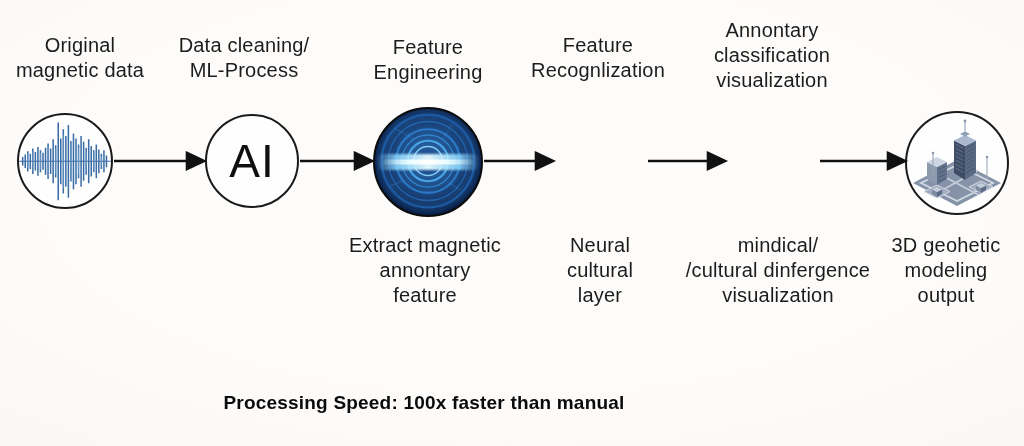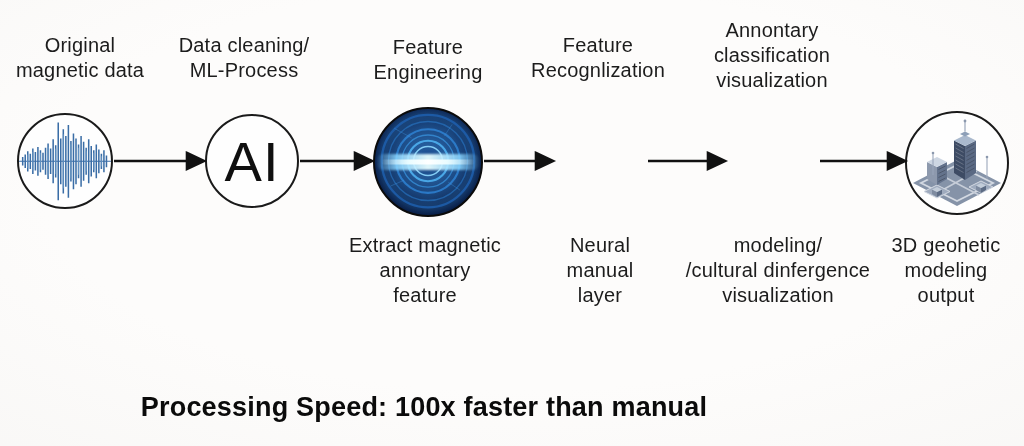--- a/index.html
+++ b/index.html
@@ -10,21 +10,21 @@
   }
   .toplabel, .caption {
     position:absolute; text-align:center; font-size:20px; line-height:25px;
     white-space:pre-line; color:#1c1c1c; letter-spacing:.2px;
   }
   .node-circle {
     position:absolute; border-radius:50%; background:#fefefe;
     border:2.4px solid #1a1a1a; box-sizing:border-box;
     display:flex; align-items:center; justify-content:center; overflow:hidden;
   }
-  .circle-text { font-size:56px; color:#0f0f0f; letter-spacing:1px; }
+  .circle-text { font-size:46px; color:#0f0f0f; letter-spacing:1px; }
   .waveform { width:100%; height:92%; }
   .radar-circle {
     position:absolute; border-radius:50%; box-sizing:border-box; overflow:hidden;
     border:2.6px solid #0b0b0b;
     background: radial-gradient(circle at 50% 46%, #1d4f94 0%, #12366f 40%, #081d46 72%, #041027 100%);
   }
   .radar-rings { position:absolute; inset:0; width:100%; height:100%;
     filter: drop-shadow(0 0 4px rgba(90,190,255,.75)); }
   .radar-beam {
     position:absolute; left:1%; right:1%; top:50%; height:16px; transform:translateY(-50%);
@@ -34,21 +34,21 @@
   }
   .radar-beam-core {
     position:absolute; left:6%; right:6%; top:50%; height:5px; transform:translateY(-50%);
     border-radius:3px;
     background:linear-gradient(90deg, rgba(180,235,255,0) 0%, #eafcff 30%, #ffffff 50%,
       #eafcff 70%, rgba(180,235,255,0) 100%);
   }
   .arrows { position:absolute; left:0; top:0; pointer-events:none; }
   .footer-text {
     position:absolute; left:0; top:392px; width:848px; text-align:center;
-    font-size:27px; font-weight:bold; color:#0b0b0b; letter-spacing:.2px;
+    font-size:19px; font-weight:bold; color:#0b0b0b; letter-spacing:.2px;
   }
   .cityicon { width:100%; height:100%; }
 </style>
 </head>
 <body>
 
 <div class="canvas">
 
   <div class="toplabel" style="left:154px;width:180px;top:33px">Data cleaning/
 ML-Process</div>
@@ -146,23 +146,23 @@
     <g stroke="#111" fill="#111" stroke-width="2.6">
       <line x1="820" y1="161" x2="889" y2="161"></line>
         <polygon points="888,153 905,161 888,169"></polygon>
     </g>
   </svg>
 
   <div class="caption" style="left:310px;width:230px;top:233px">Extract magnetic
 annontary
 feature</div>
   <div class="caption" style="left:520px;width:160px;top:233px">Neural
-manual
+cultural
 layer</div>
-  <div class="caption" style="left:660px;width:236px;top:233px">modeling/
+  <div class="caption" style="left:660px;width:236px;top:233px">mindical/
 /cultural dinfergence
 visualization</div>
   <div class="caption" style="left:866px;width:160px;top:233px">3D geohetic
 modeling
 output</div>
 
   <div class="footer-text">Processing Speed: 100x faster than manual</div>
 
 </div>
 

